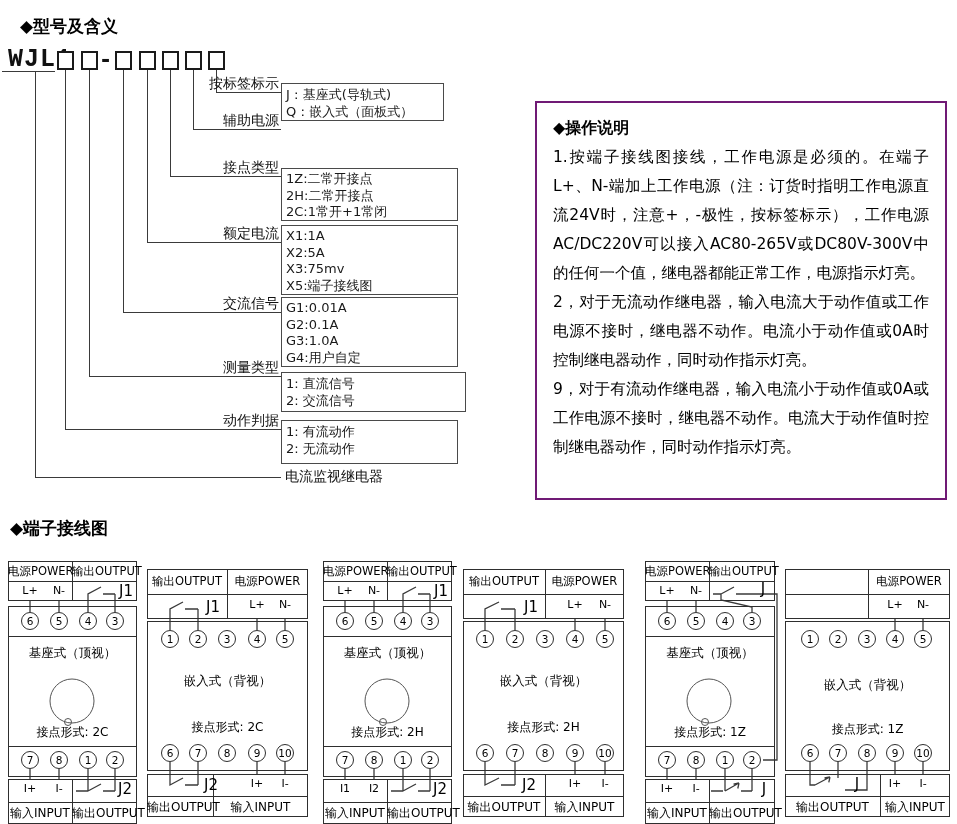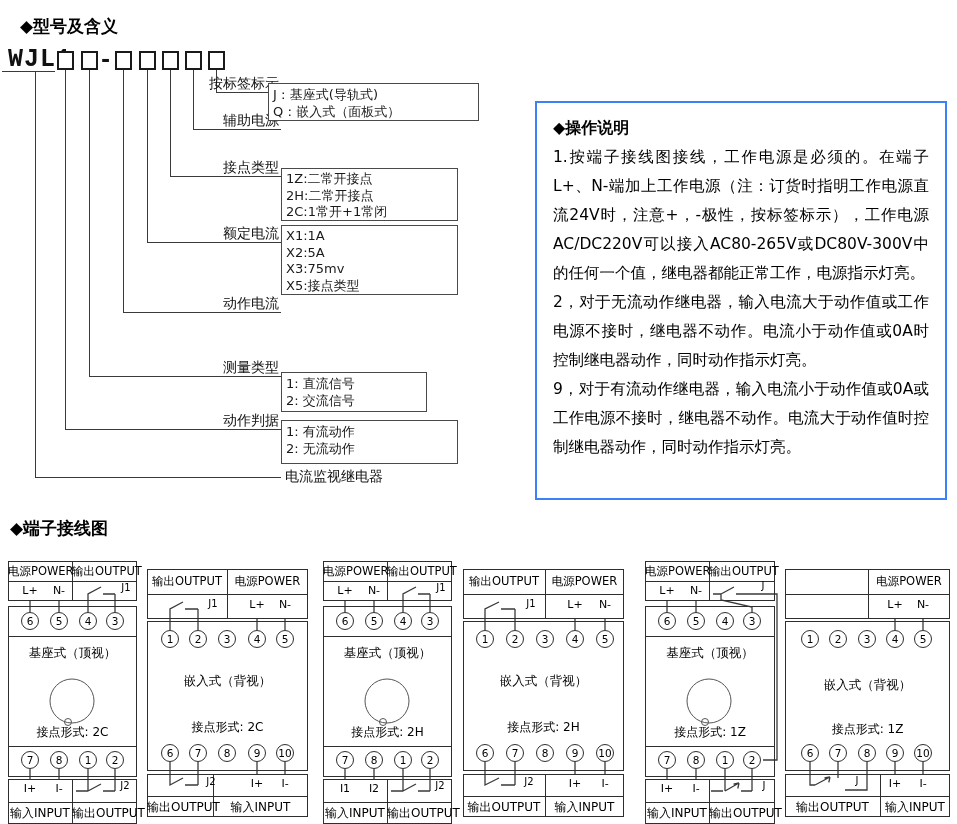--- a/index.html
+++ b/index.html
@@ -13,35 +13,35 @@
   .mbox { position:absolute; width:17px; height:19px; border:2px solid #1a1a1a; background:#fff; }
   .vline { position:absolute; width:1px; background:#3a3a3a; }
   .hline { position:absolute; height:1px; background:#3a3a3a; }
   .glabel { position:absolute; font-size:14px; color:#111; text-align:right; white-space:nowrap; }
   .optbox { position:absolute; border:1px solid #4a4a4a; background:#fff; padding:2px 4px; font-size:13px; line-height:16.5px; white-space:nowrap; }
   .optbox.tall { line-height:17px; }
   .prefix { position:absolute; font-family:"Liberation Mono","DejaVu Sans Mono",monospace; font-size:25px; font-weight:600; letter-spacing:1px; color:#111; }
   .dash { position:absolute; font-size:22px; font-weight:700; color:#111; }
   .baselabel { position:absolute; font-size:14px; color:#111; white-space:nowrap; }
   
-  .ops { position:absolute; left:535px; top:92px; width:412px; height:399px; border:2px solid #3b82f6; background:#fff; padding:10px 16px 0 16px; }
+  .ops { position:absolute; left:535px; top:92px; width:412px; height:399px; border:2px solid #701a75; background:#fff; padding:10px 16px 0 16px; }
   .ops h3 { font-size:16px; font-weight:700; line-height:30px; color:#000; }
   .ops p { font-size:15.5px; line-height:29px; text-align:justify; color:#000; }
   
   .diag { position:absolute; }
   .wires { position:absolute; left:0; top:0; pointer-events:none; }
   .wires path { stroke:#3a3a3a; stroke-width:1.3; fill:none; }
   .wires .relayc { stroke:#555; stroke-width:1; fill:none; }
   .bx { position:absolute; border:1px solid #2e2e2e; background:transparent; }
   .vdiv { position:absolute; width:1px; background:#2e2e2e; }
   .hdiv { position:absolute; height:1px; background:#2e2e2e; }
   .txt { position:absolute; text-align:center; white-space:nowrap; color:#000; }
   .hdr { font-size:11.5px; }
   .sm { font-size:11px; }
-  .rl { font-size:10px; }
+  .rl { font-size:15px; }
   .view { font-size:12.5px; }
   .form { font-size:12px; }
   .foot { font-size:12px; }
   .term { position:absolute; width:18px; height:18px; border:1.4px solid #2e2e2e; border-radius:50%;
           font-size:10.5px; display:flex; align-items:center; justify-content:center; background:#fff; color:#000; }
 </style>
 </head>
 <body>
 
 <div class="page">
@@ -74,40 +74,46 @@
   <div class="hline" style="left:147px; top:233px; width:134px;"></div>
   <div class="hline" style="left:123px; top:303px; width:158px;"></div>
   <div class="hline" style="left:89px;  top:367px; width:192px;"></div>
   <div class="hline" style="left:65px;  top:420px; width:216px;"></div>
   <div class="hline" style="left:35px;  top:468px; width:246px;"></div>
 
   <div class="glabel" style="left:209px; top:66px;  width:70px;">按标签标示</div>
   <div class="glabel" style="left:209px; top:103px; width:70px;">辅助电源</div>
   <div class="glabel" style="left:209px; top:150px; width:70px;">接点类型</div>
   <div class="glabel" style="left:209px; top:216px; width:70px;">额定电流</div>
-  <div class="glabel" style="left:209px; top:286px; width:70px;">动作电流</div>
+  <div class="glabel" style="left:209px; top:286px; width:70px;">交流信号</div>
   <div class="glabel" style="left:209px; top:350px; width:70px;">测量类型</div>
   <div class="glabel" style="left:209px; top:403px; width:70px;">动作判据</div>
 
-  <div class="optbox tall" style="left:268px; top:74px; width:211px; height:38px;">
+  <div class="optbox tall" style="left:281px; top:74px; width:163px; height:38px;">
     <div>J：基座式(导轨式)</div>
     <div>Q：嵌入式（面板式）</div>
   </div>
   <div class="optbox" style="left:281px; top:159px; width:177px; height:53px;">
     <div>1Z:二常开接点</div>
     <div>2H:二常开接点</div>
     <div>2C:1常开+1常闭</div>
   </div>
   <div class="optbox" style="left:281px; top:216px; width:177px; height:70px;">
     <div>X1:1A</div>
     <div>X2:5A</div>
     <div>X3:75mv</div>
-    <div>X5:接点类型</div>
-  </div>
-  <div class="optbox tall" style="left:281px; top:363px; width:146px; height:40px;">
+    <div>X5:端子接线图</div>
+  </div>
+  <div class="optbox" style="left:281px; top:288px; width:177px; height:70px;">
+    <div>G1:0.01A</div>
+    <div>G2:0.1A</div>
+    <div>G3:1.0A</div>
+    <div>G4:用户自定</div>
+  </div>
+  <div class="optbox tall" style="left:281px; top:363px; width:185px; height:40px;">
     <div>1: 直流信号</div>
     <div>2: 交流信号</div>
   </div>
   <div class="optbox tall" style="left:281px; top:411px; width:177px; height:44px;">
     <div>1: 有流动作</div>
     <div>2: 无流动作</div>
   </div>
   <div class="baselabel" style="left:285px; top:459px;">电流监视继电器</div>
 
   <div class="ops">

